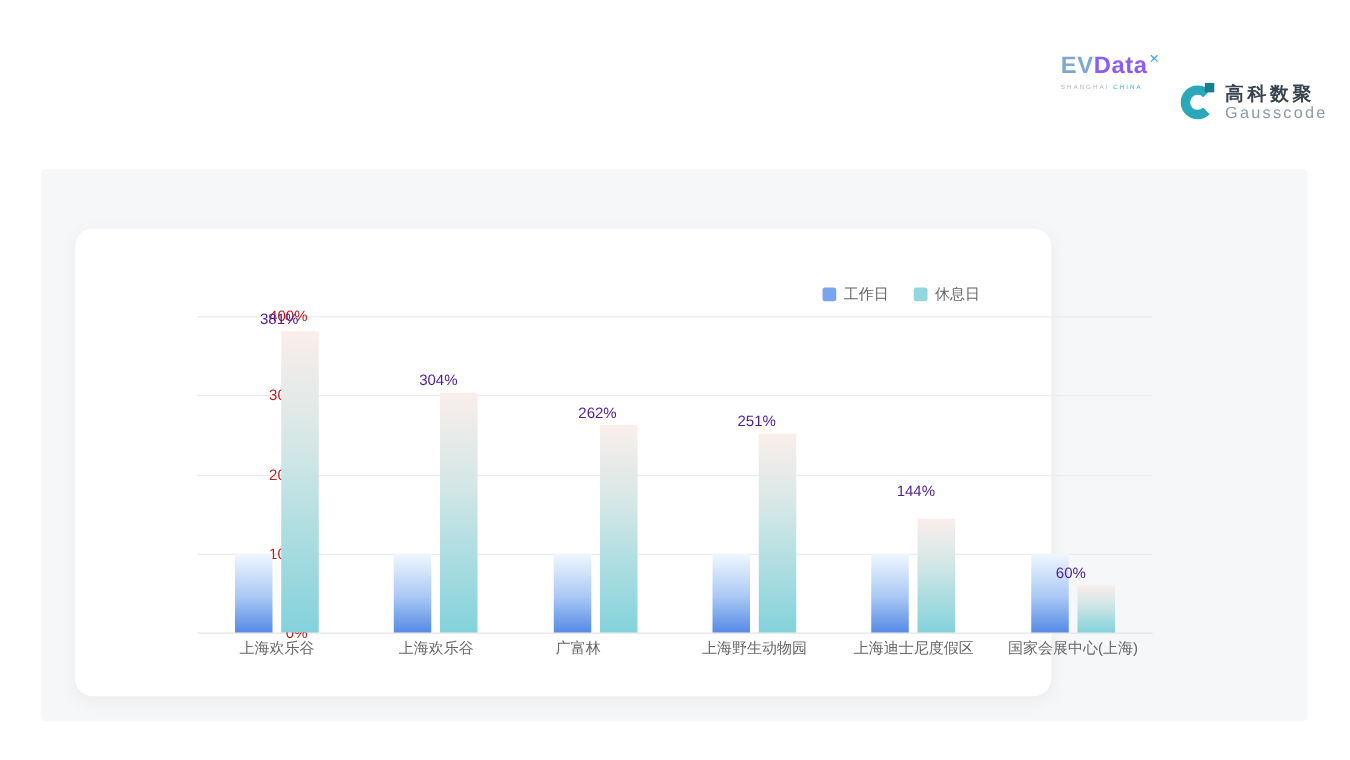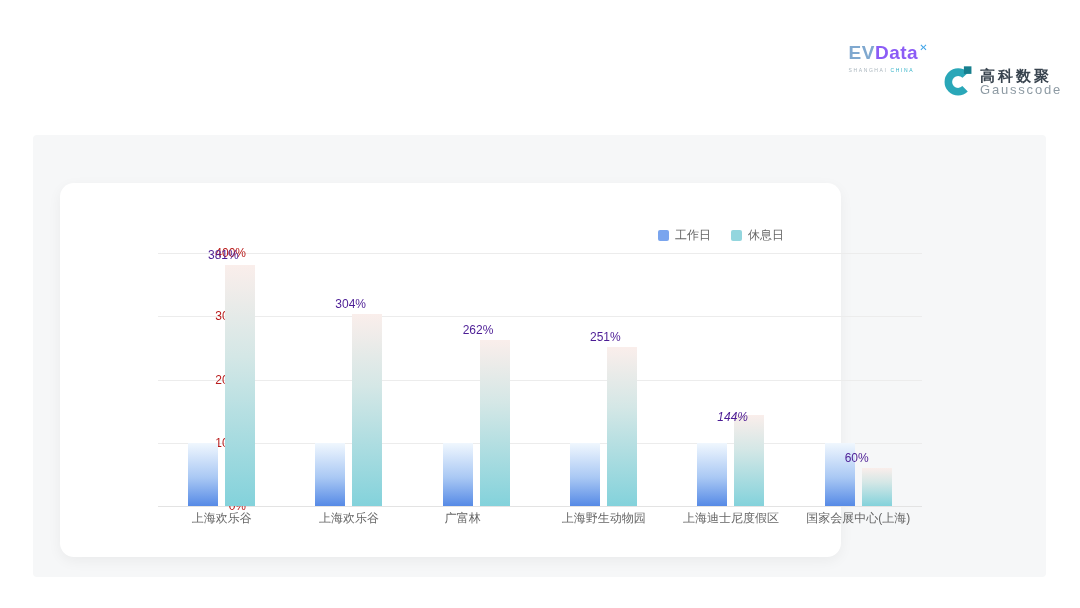--- a/index.html
+++ b/index.html
@@ -115,21 +115,21 @@
           <div class="bar workday" style="left: 284.667px; height: 63.25px;"></div>
           <div class="bar restday" style="left: 321.667px; height: 165.715px;"></div>
           <div class="value-label" style="left: 304.667px; top: 70.285px;">262%</div>
           <div class="xtick" style="left: 241px; width: 127.333px;">广富林</div>
           <div class="bar workday" style="left: 412px; height: 63.25px;"></div>
           <div class="bar restday" style="left: 449px; height: 158.757px;"></div>
           <div class="value-label" style="left: 432px; top: 77.2425px;">251%</div>
           <div class="xtick" style="left: 382px; width: 127.333px;">上海野生动物园</div>
           <div class="bar workday" style="left: 539.333px; height: 63.25px;"></div>
           <div class="bar restday" style="left: 576.333px; height: 91.08px;"></div>
-          <div class="value-label" style="left: 559.333px; top: 157px; font-style: italic;">144%</div>
+          <div class="value-label" style="left: 559.333px; top: 133px;">144%</div>
           <div class="xtick" style="left: 509.333px; width: 127.333px;">上海迪士尼度假区</div>
           <div class="bar workday" style="left: 666.667px; height: 63.25px;"></div>
           <div class="bar restday" style="left: 703.667px; height: 37.95px;"></div>
           <div class="value-label" style="left: 686.667px; top: 198.05px;">60%</div>
           <div class="xtick" style="left: 636.667px; width: 127.333px;">国家会展中心(上海)</div>
         </div>
     </div>
   </div>
 
 </div>

